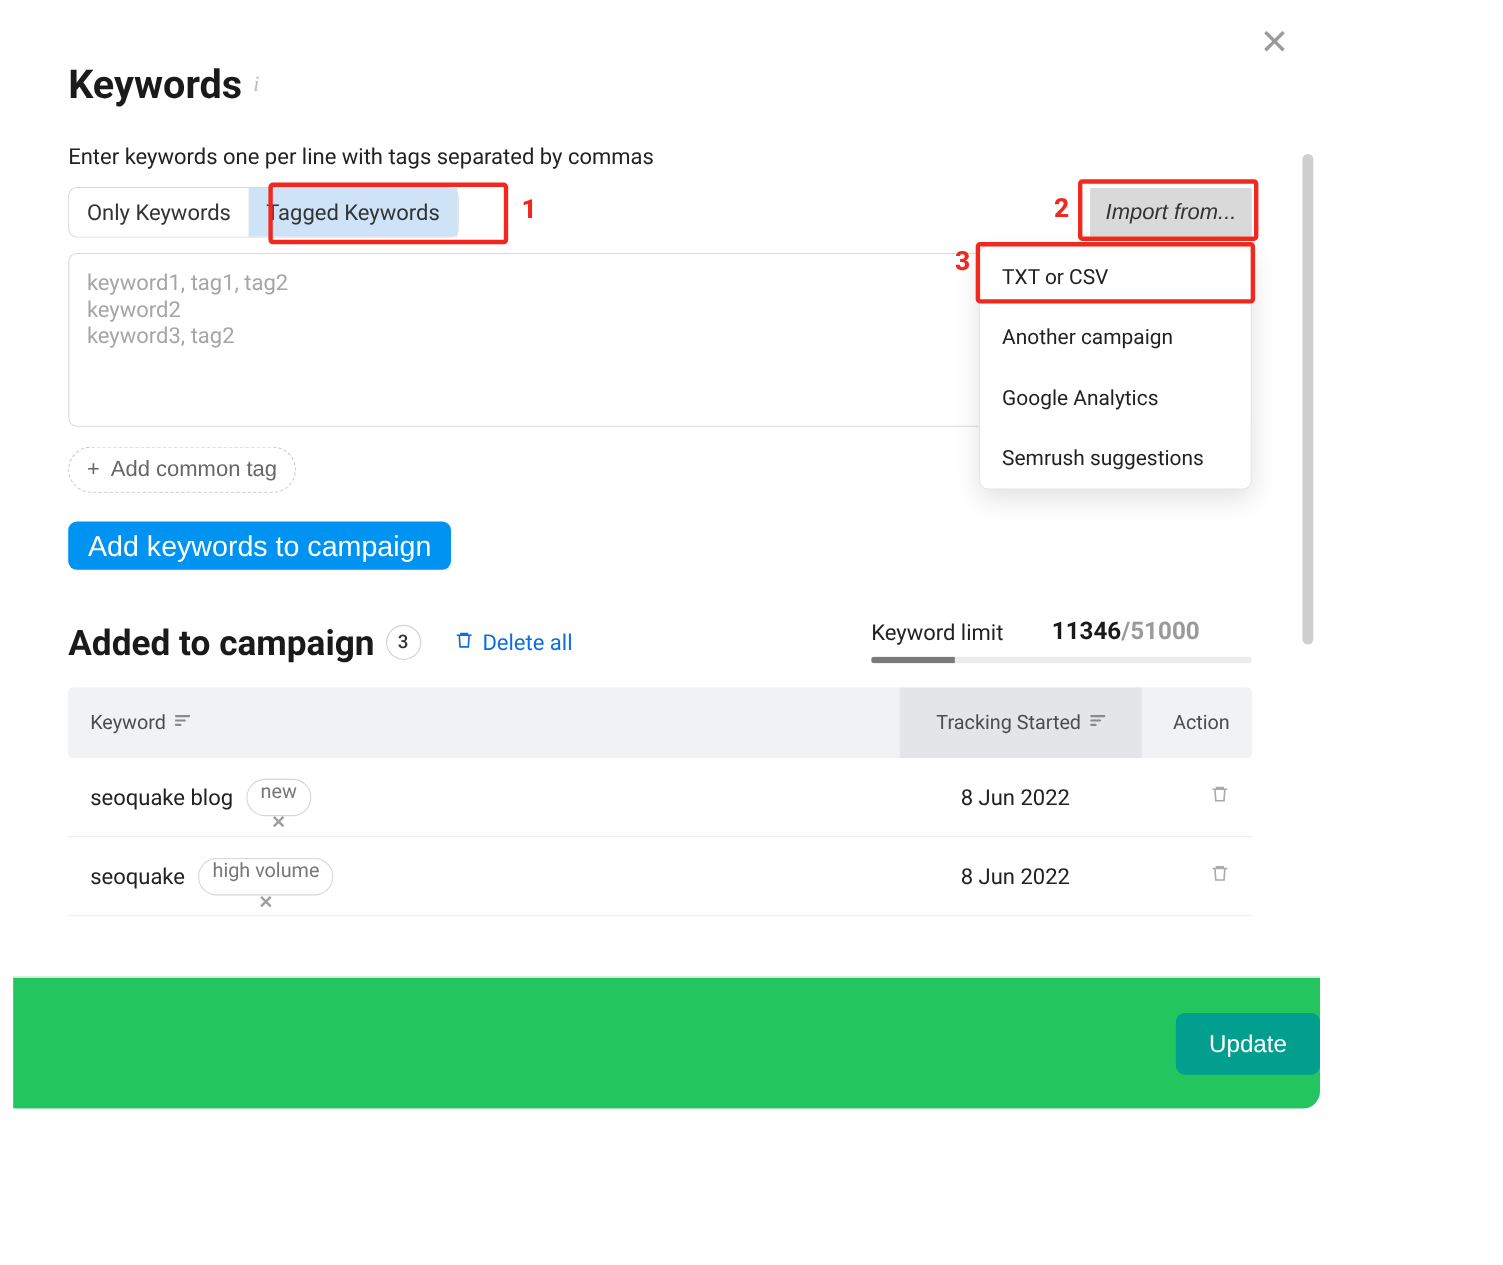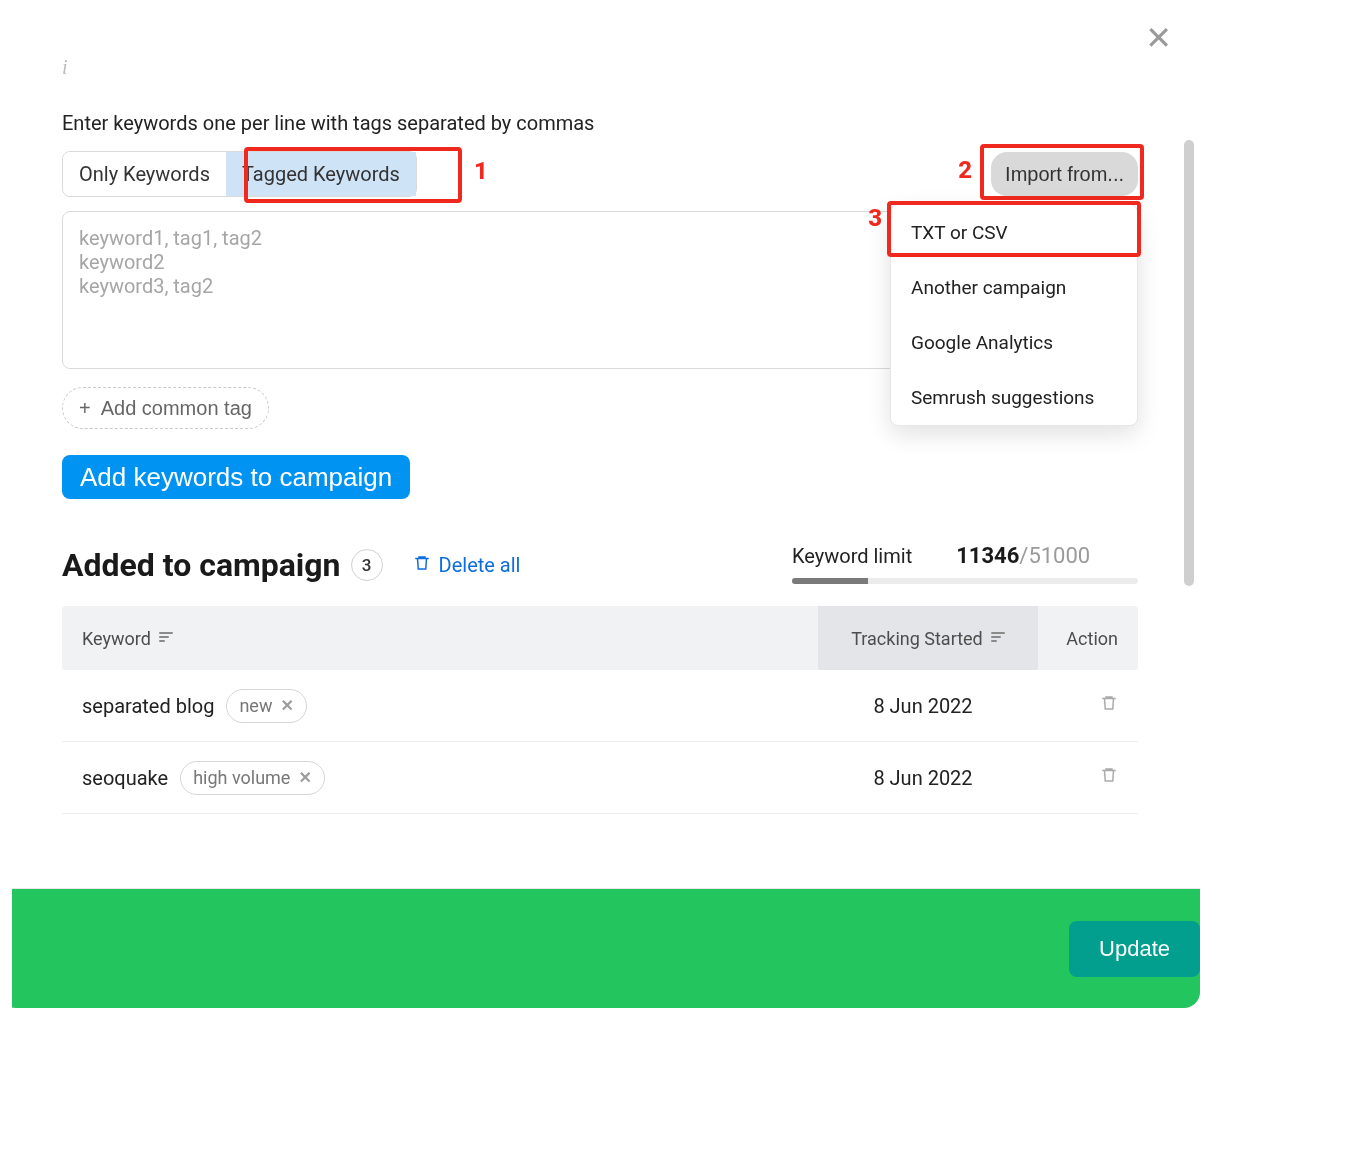--- a/index.html
+++ b/index.html
@@ -102,24 +102,25 @@
       font-size: 24px;
       position: absolute;
     }
     .anno-1 { left: 412px; top: 6px; }
     .import-wrap { position: relative; }
     .import-btn {
       height: 44px;
       padding: 0 14px;
       background: #d9d9d9;
       border: none;
-      border-radius: 16px;
+      border-radius: 0;
       font-size: 20px;
       color: #333;
       cursor: pointer;
+      font-style: italic;
     }
     .anno-box-2 {
       border: 4px solid #f0291e;
       border-radius: 4px;
       position: absolute;
       right: -6px;
       top: -8px;
       width: 164px;
       height: 56px;
       pointer-events: none;
@@ -228,21 +229,21 @@
       color: #0b6dde;
       font-size: 20px;
       cursor: pointer;
       margin-left: 20px;
     }
     .trash-icon svg { width: 18px; height: 20px; }
     .limit-block { text-align: right; }
     .limit-row { display: flex; align-items: center; gap: 44px; }
     .limit-label { font-size: 20px; color: #222; }
     .limit-nums { font-size: 22px; font-weight: 700; }
-    .limit-nums .total { color: #9a9a9a; font-weight: 400; }
+    .limit-nums .total { color: #9a9a9a; font-weight: 700; }
     .limit-bar {
       margin-top: 10px;
       width: 346px;
       height: 6px;
       background: #ececec;
       border-radius: 3px;
       overflow: hidden;
       margin-left: auto;
     }
     .limit-fill { height: 100%; background: #7a7a7a; width: 22%; }
@@ -284,20 +285,21 @@
     .tag-chip {
       display: inline-flex;
       align-items: center;
       gap: 8px;
       height: 34px;
       padding: 0 12px;
       border: 1px solid #d6d6d6;
       border-radius: 17px;
       font-size: 18px;
       color: #777;
+      flex-direction: column;
     }
     .tag-x { color: #9e9e9e; cursor: pointer; font-size: 16px; font-weight: 700; }
     .row-date { width: 210px; text-align: center; }
     .row-action { width: 90px; text-align: right; color: #aaa; }
     .row-action svg { width: 18px; height: 20px; cursor: pointer; }
     .footer {
       position: absolute;
       bottom: 0; left: 12px; right: 0;
       height: 120px;
       border-top: 1px solid #e7e7e7;
@@ -330,20 +332,21 @@
 </head>
 <body>
 
 <div class="modal-frame">
 
   <div class="close-x">✕</div>
 
   <div class="content">
 
     <div class="page-title">
+      <span>Keywords</span>
       <span class="info-icon">i</span>
     </div>
 
     <div class="desc">Enter keywords one per line with tags separated by commas</div>
 
     <div class="mode-row">
       <div class="tab-group">
         <div class="tab-pill">
           <div class="tab-opt only">Only Keywords</div>
           <div class="tab-opt tagged">Tagged Keywords</div>
@@ -429,21 +432,21 @@
           </span>
         </div>
       </div>
       <div class="col-action">
         <span>Action</span>
       </div>
     </div>
 
     <div class="row">
       <div class="row-kw">
-        <span>separated blog</span>
+        <span>seoquake blog</span>
         <span class="tag-chip">
           <span>new</span>
           <span class="tag-x">✕</span>
         </span>
       </div>
       <div class="row-date">8 Jun 2022</div>
       <div class="row-action">
         <span>
           <svg viewBox="0 0 24 24" fill="none" stroke="#aaa" stroke-width="2">
               <path d="M3 6h18M8 6V4h8v2M6 6l1 14h10l1-14"></path>

